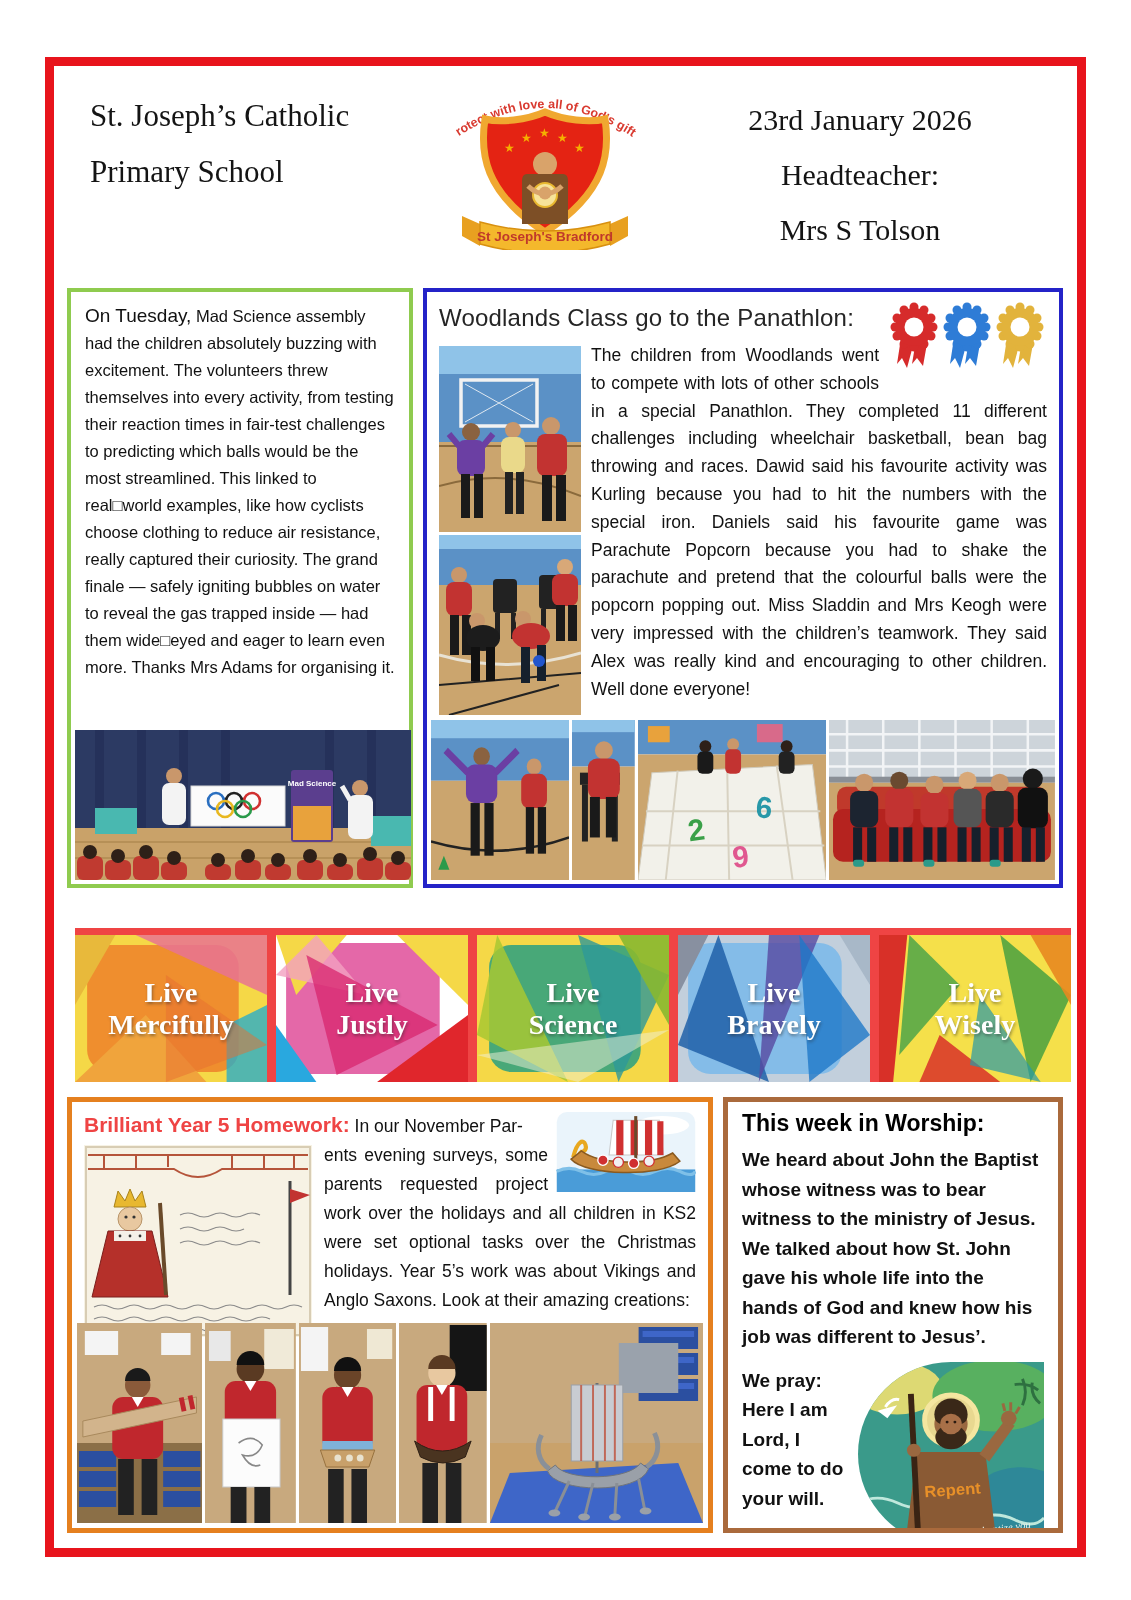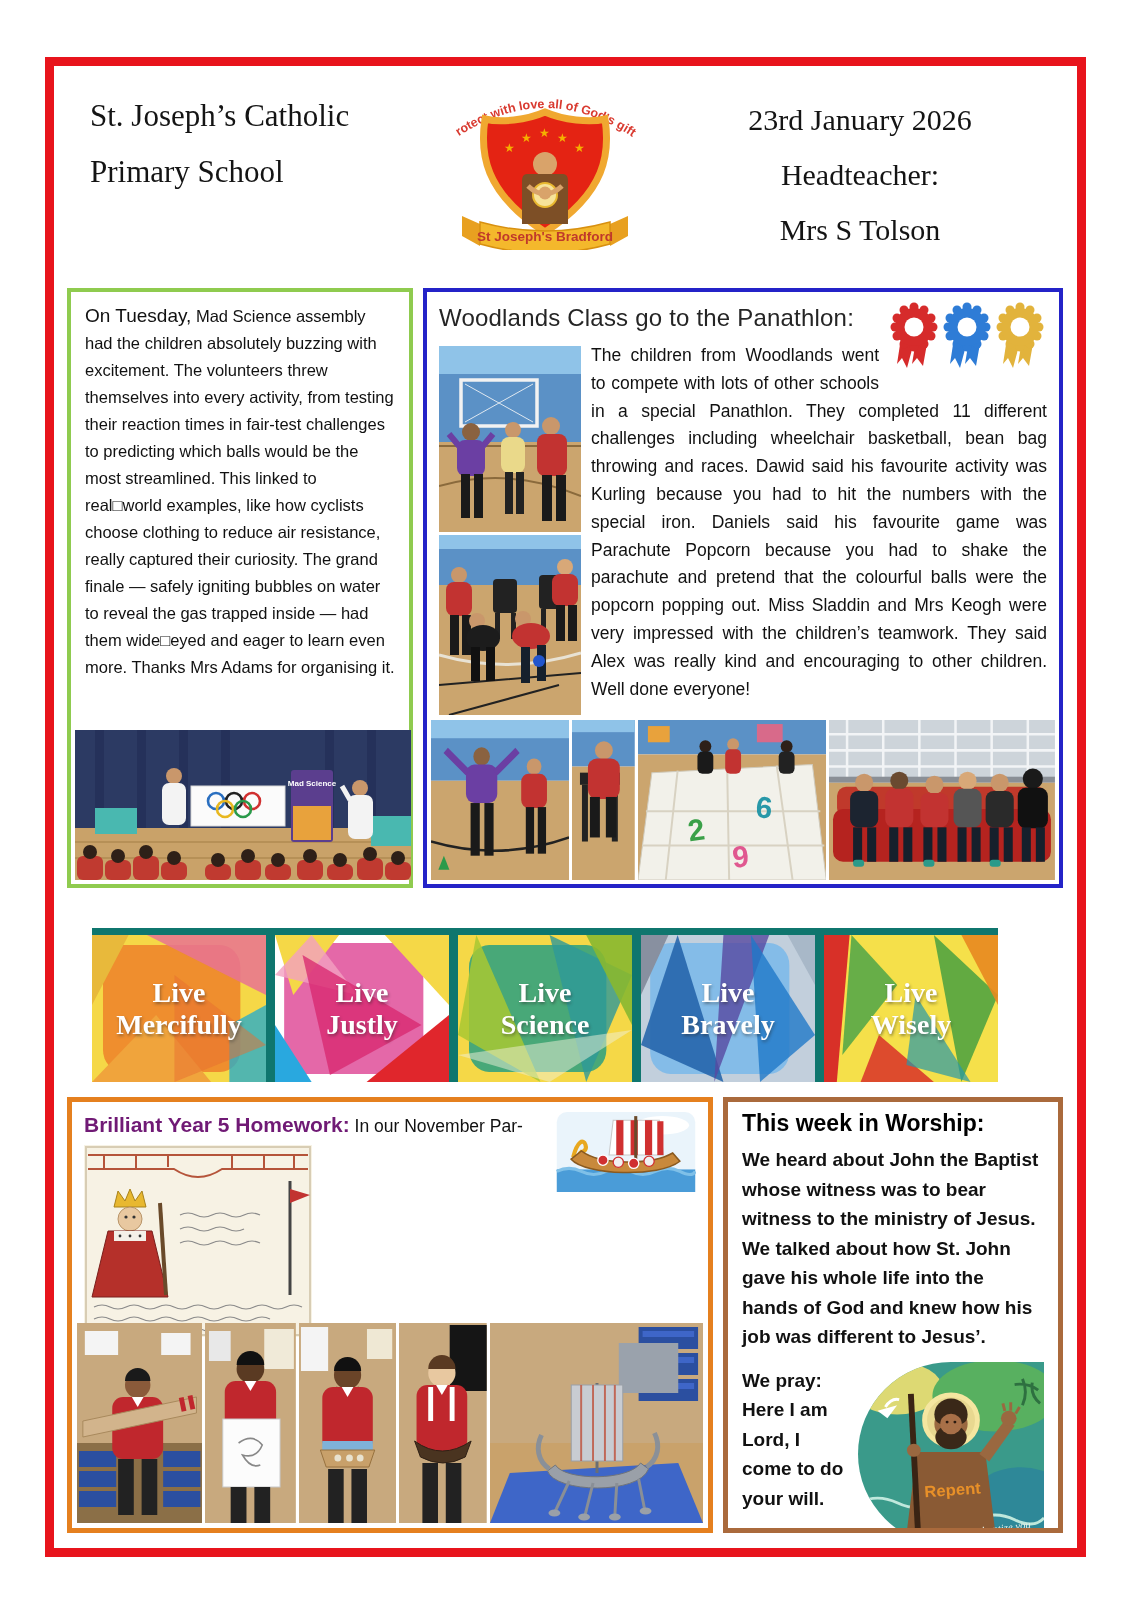--- a/index.html
+++ b/index.html
@@ -43,36 +43,36 @@
 
   .rosettes { float:right; width:160px; height:72px; margin:0 0 4px 8px; }
   .wood-photo-col { float:left; width:142px; margin:4px 10px 0 0; }
   .wood-photo-col svg { margin-bottom:3px; }
   .wood-body { font-size:17.5px; line-height:27.8px; text-align:justify; color:#111; }
   .wood-strip { position:absolute; left:4px; right:4px; bottom:4px; height:160px; display:flex; gap:3px; }
   .wood-strip svg { height:100%; }
 
   
   .values-banner {
-    position:absolute; left:92px; top:928px; width:906px; height:154px;
-    background:#0f766e; display:flex; gap:9px; padding-top:7px;
+    position:absolute; left:75px; top:928px; width:996px; height:154px;
+    background:#ef4444; display:flex; gap:9px; padding-top:7px;
   }
   .value-tile { flex:1 1 0; position:relative; overflow:hidden; }
   .value-tile svg { position:absolute; inset:0; width:100%; height:100%; }
   .tile-label {
     position:absolute; inset:0; display:flex; flex-direction:column;
     align-items:center; justify-content:center;
     color:#fff; font-family:"Liberation Serif", serif; font-weight:bold;
     font-size:28px; line-height:1.12; text-shadow:1px 2px 3px rgba(40,40,40,.45);
   }
 
   
   .y5-ship { float:right; width:140px; height:80px; margin:2px 0 4px 8px; }
   .y5-line1 { font-size:17.5px; line-height:30px; color:#111; }
-  .y5-title { font-size:21px; font-weight:bold; color:#701a75; }
+  .y5-title { font-size:21px; font-weight:bold; color:#ef4444; }
   .y5-king { float:left; width:228px; height:192px; margin:4px 12px 4px 0; }
   .y5-body { font-size:17.5px; line-height:29px; text-align:justify; color:#111; }
   .y5-strip { position:absolute; left:5px; right:5px; bottom:5px; height:200px; display:flex; gap:3px; }
   .y5-strip svg { height:100%; }
 
   
   .wor-title { font-size:23px; font-weight:bold; color:#000; margin-bottom:8px; }
   .wor-body { font-size:19px; font-weight:bold; line-height:29.5px; color:#111; }
   .wor-p2 { margin-top:14px; }
   .wor-img {
@@ -563,20 +563,21 @@
     <g stroke="#8a8a8a" stroke-width="1.2" fill="none">
       <path d="M96 70 q8 -4 16 0 t16 0 t16 0 t16 0 t16 0"></path>
       <path d="M96 84 q8 -4 16 0 t16 0 t16 0 t16 0"></path>
       <path d="M96 98 q8 -4 16 0 t16 0 t16 0 t16 0 t16 0"></path>
       <path d="M10 162 q8 -4 16 0 t16 0 t16 0 t16 0 t16 0 t16 0 t16 0 t16 0 t16 0 t16 0 t16 0 t16 0 t16 0"></path>
       <path d="M10 174 q8 -4 16 0 t16 0 t16 0 t16 0 t16 0 t16 0 t16 0 t16 0 t16 0 t16 0 t16 0"></path>
       <path d="M10 186 q8 -4 16 0 t16 0 t16 0 t16 0 t16 0 t16 0 t16 0"></path>
     </g>
   </svg>
 
+  <p class="y5-body">ents evening surveys, some parents requested project work over the holidays and all children in KS2 were set optional tasks over the Christmas holidays. Year 5’s work was about Vikings and Anglo Saxons. Look at their amazing creations:</p>
 
   <div class="y5-strip">
     <svg viewBox="0 0 128 200" style="flex:20 1 0" preserveAspectRatio="none">
       <rect width="128" height="200" fill="#c8a97e"></rect>
       <rect x="8" y="8" width="34" height="24" fill="#f4f4f4"></rect>
         <rect x="86" y="10" width="30" height="22" fill="#f4f4f4"></rect>
       <rect y="120" width="128" height="80" fill="#8b6f47"></rect>
       <g fill="#2b4fa0">
           <rect x="2" y="128" width="38" height="16"></rect>
           <rect x="2" y="148" width="38" height="16"></rect>

